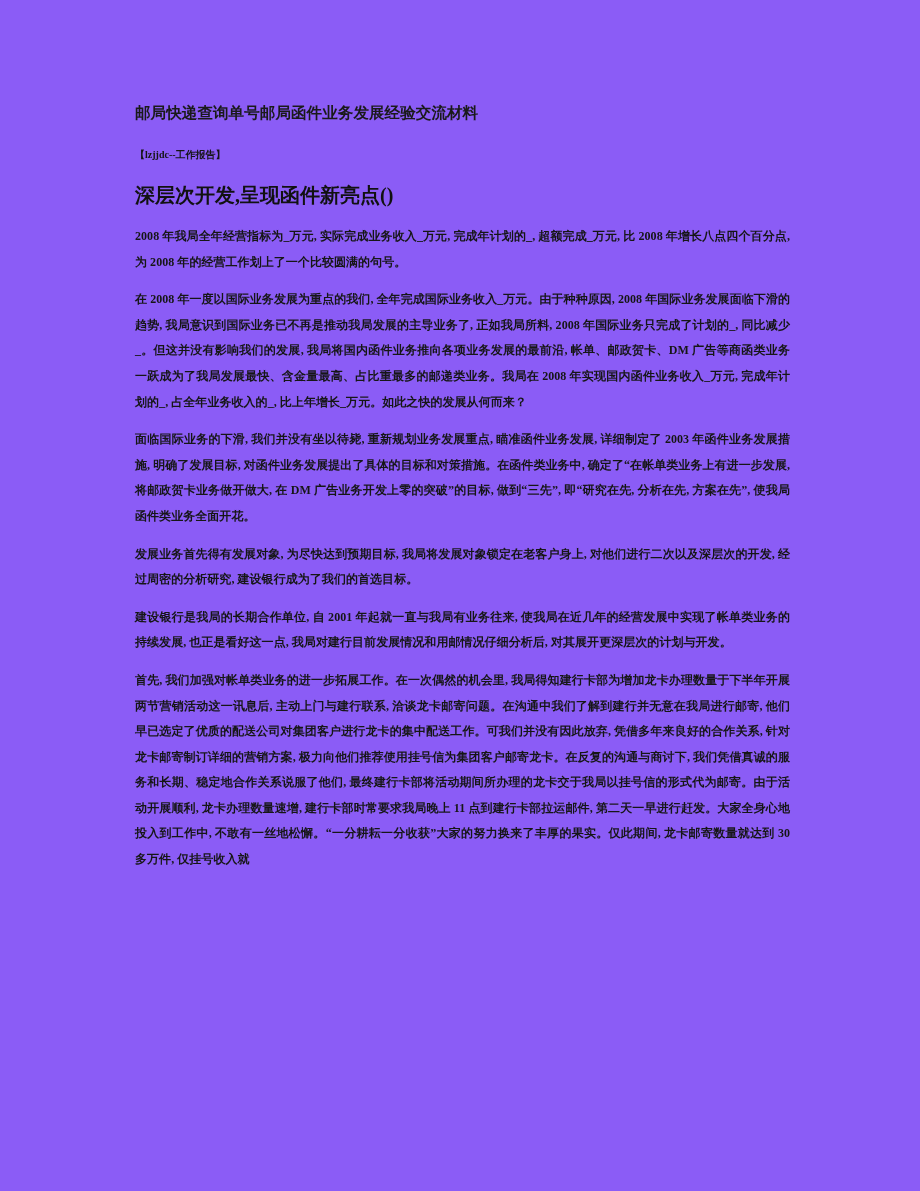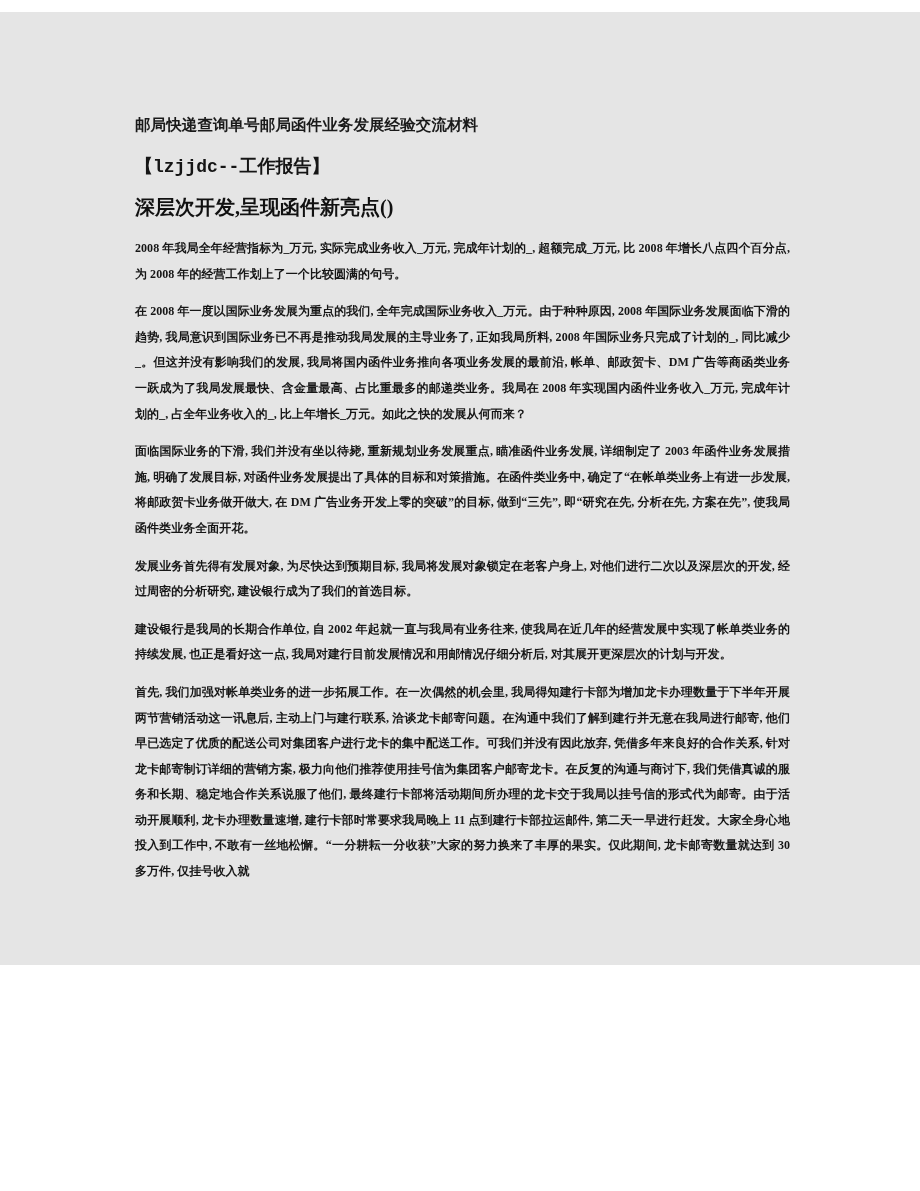--- a/index.html
+++ b/index.html
@@ -4,23 +4,23 @@
 <title>邮局快递查询单号邮局函件业务发展经验交流材料</title>
 <style>
   html, body {
     margin: 0;
     padding: 0;
     background: #ffffff;
   }
   .page {
     position: relative;
     width: 920px;
-    height: 953px;
-    background: #e5e5e5;
-    margin: 12px auto;
+    height: 1191px;
+    background: #8b5cf6;
+    margin: 0 auto;
     overflow: hidden;
     box-sizing: border-box;
   }
   .doc-body {
     position: absolute;
     left: 135px;
     top: 100px;
     width: 655px;
   }
   .doc-title {
@@ -28,22 +28,22 @@
     font-size: 15.5px;
     line-height: 26px;
     color: #1a1a1a;
     font-weight: 600;
     letter-spacing: 0.1px;
     margin: 0 0 16px 0;
     text-align: justify;
     text-justify: inter-ideograph;
   }
   .doc-tag {
-    font-family: Liberation Mono, monospace;
-    font-size: 18px;
+    font-family: Liberation Serif, serif;
+    font-size: 10px;
     line-height: 26px;
     color: #151515;
     font-weight: 600;
     margin: 0 0 14px 0;
   }
   .doc-subtitle {
     font-family: "Liberation Serif", "DejaVu Serif", serif;
     font-size: 20px;
     line-height: 26px;
     color: #111111;
@@ -75,17 +75,17 @@
     <p class="doc-title">邮局快递查询单号邮局函件业务发展经验交流材料</p>
 
     <p class="doc-tag">【lzjjdc--工作报告】</p>
 
     <p class="doc-subtitle">深层次开发,呈现函件新亮点()</p>
 
     <p class="doc-para">2008 年我局全年经营指标为_万元, 实际完成业务收入_万元, 完成年计划的_, 超额完成_万元, 比 2008 年增长八点四个百分点, 为 2008 年的经营工作划上了一个比较圆满的句号。</p>
     <p class="doc-para">在 2008 年一度以国际业务发展为重点的我们, 全年完成国际业务收入_万元。由于种种原因, 2008 年国际业务发展面临下滑的趋势, 我局意识到国际业务已不再是推动我局发展的主导业务了, 正如我局所料, 2008 年国际业务只完成了计划的_, 同比减少_。但这并没有影响我们的发展, 我局将国内函件业务推向各项业务发展的最前沿, 帐单、邮政贺卡、DM 广告等商函类业务一跃成为了我局发展最快、含金量最高、占比重最多的邮递类业务。我局在 2008 年实现国内函件业务收入_万元, 完成年计划的_, 占全年业务收入的_, 比上年增长_万元。如此之快的发展从何而来？</p>
     <p class="doc-para">面临国际业务的下滑, 我们并没有坐以待毙, 重新规划业务发展重点, 瞄准函件业务发展, 详细制定了 2003 年函件业务发展措施, 明确了发展目标, 对函件业务发展提出了具体的目标和对策措施。在函件类业务中, 确定了“在帐单类业务上有进一步发展, 将邮政贺卡业务做开做大, 在 DM 广告业务开发上零的突破”的目标, 做到“三先”, 即“研究在先, 分析在先, 方案在先”, 使我局函件类业务全面开花。</p>
     <p class="doc-para">发展业务首先得有发展对象, 为尽快达到预期目标, 我局将发展对象锁定在老客户身上, 对他们进行二次以及深层次的开发, 经过周密的分析研究, 建设银行成为了我们的首选目标。</p>
-    <p class="doc-para">建设银行是我局的长期合作单位, 自 2002 年起就一直与我局有业务往来, 使我局在近几年的经营发展中实现了帐单类业务的持续发展, 也正是看好这一点, 我局对建行目前发展情况和用邮情况仔细分析后, 对其展开更深层次的计划与开发。</p>
+    <p class="doc-para">建设银行是我局的长期合作单位, 自 2001 年起就一直与我局有业务往来, 使我局在近几年的经营发展中实现了帐单类业务的持续发展, 也正是看好这一点, 我局对建行目前发展情况和用邮情况仔细分析后, 对其展开更深层次的计划与开发。</p>
     <p class="doc-para">首先, 我们加强对帐单类业务的进一步拓展工作。在一次偶然的机会里, 我局得知建行卡部为增加龙卡办理数量于下半年开展两节营销活动这一讯息后, 主动上门与建行联系, 洽谈龙卡邮寄问题。在沟通中我们了解到建行并无意在我局进行邮寄, 他们早已选定了优质的配送公司对集团客户进行龙卡的集中配送工作。可我们并没有因此放弃, 凭借多年来良好的合作关系, 针对龙卡邮寄制订详细的营销方案, 极力向他们推荐使用挂号信为集团客户邮寄龙卡。在反复的沟通与商讨下, 我们凭借真诚的服务和长期、稳定地合作关系说服了他们, 最终建行卡部将活动期间所办理的龙卡交于我局以挂号信的形式代为邮寄。由于活动开展顺利, 龙卡办理数量速增, 建行卡部时常要求我局晚上 11 点到建行卡部拉运邮件, 第二天一早进行赶发。大家全身心地投入到工作中, 不敢有一丝地松懈。“一分耕耘一分收获”大家的努力换来了丰厚的果实。仅此期间, 龙卡邮寄数量就达到 30 多万件, 仅挂号收入就</p>
 
   </div>
 </div>
 
 </body></html>

